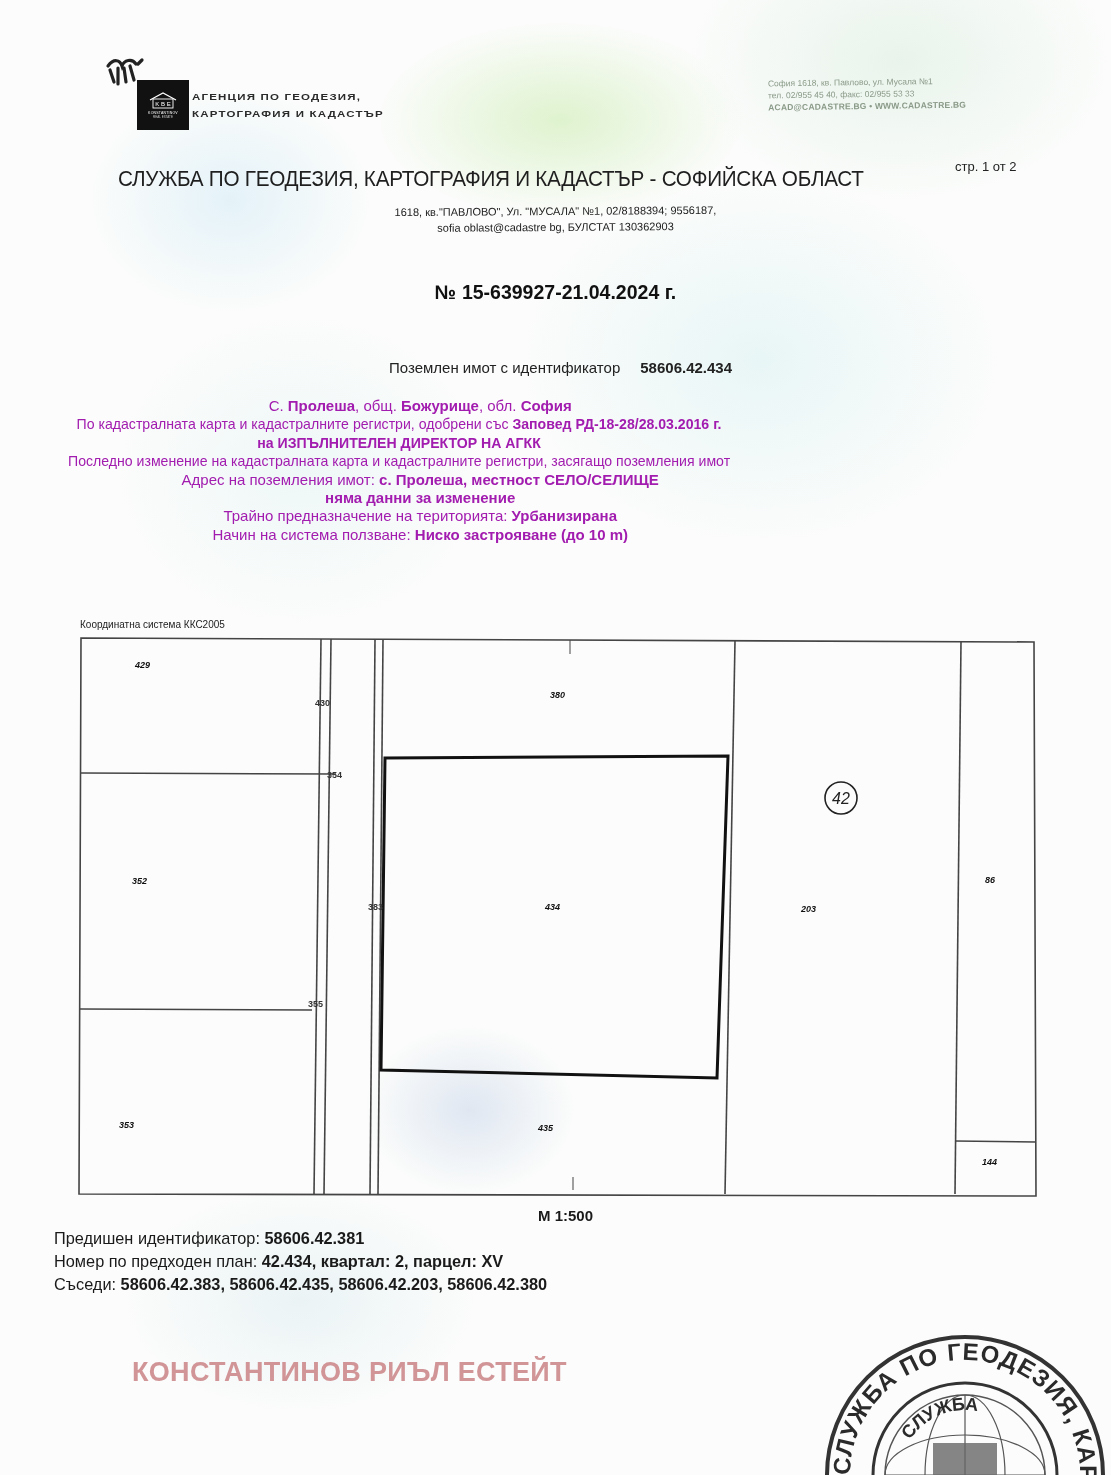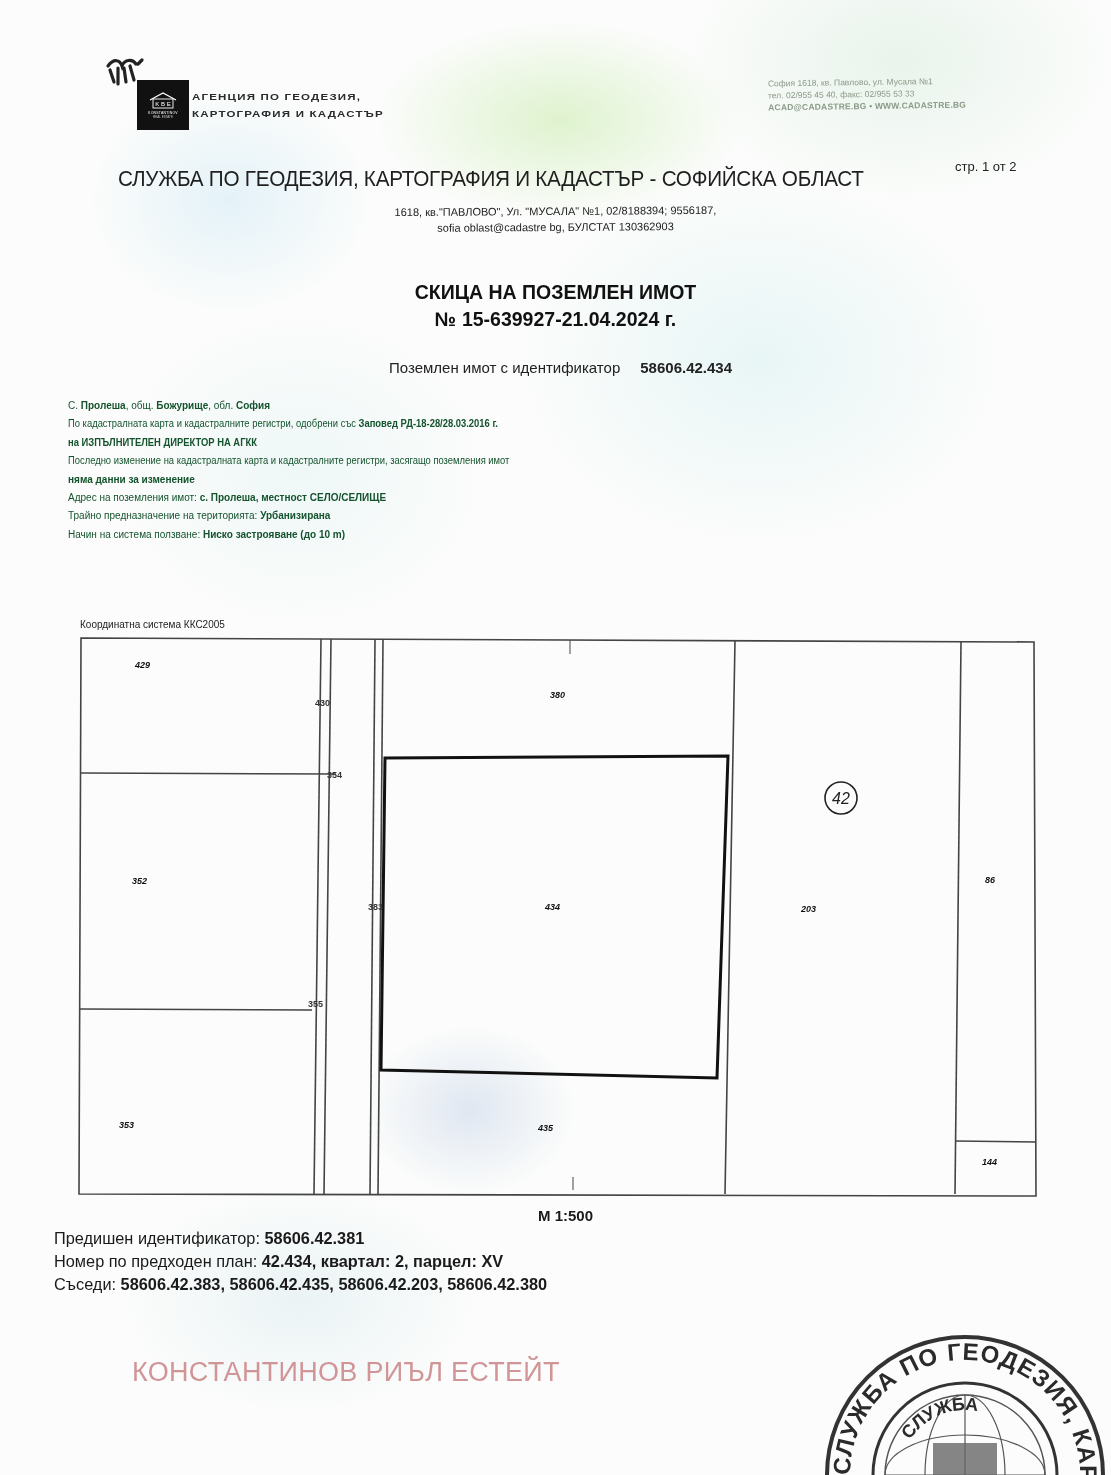--- a/index.html
+++ b/index.html
@@ -55,22 +55,23 @@
     left: 0; width: 1111px; text-align: center; top: 279px; font-weight: bold;
     font-size: 19.5px; line-height: 27px; color: #111;
   }
   .identifier-line {
     left: 0; width: 1111px; text-align: center; top: 359px; font-size: 15px; color: #222;
     padding-left: 5px;
   }
   .identifier-line b { margin-left: 20px; }
 
   .info {
-    left: 68px; top: 397px; font-size: 10px; line-height: 18.4px; color: #14532d;
+    left: 68px; top: 397px; font-size: 15px; line-height: 18.4px; color: #a21caf;
     white-space: nowrap;
+    text-align: center;
   }
   .info .row { display: block; }
   .info .row.wide { transform: scaleX(0.94); transform-origin: left top; }
 
   .coord-label { left: 80px; top: 619px; font-size: 10px; color: #222; }
 
   
   .map { left: 75px; top: 634px; width: 966px; height: 566px; }
   .map svg { width: 100%; height: 100%; overflow: visible; }
   .lbl { font-family: "Liberation Sans", sans-serif; font-weight: bold; font-style: italic; font-size: 9px; fill: #111; }
@@ -78,21 +79,21 @@
 
   .scale { left: 0; width: 1111px; text-align: center; top: 1207px; font-weight: bold; font-size: 15px; padding-left: 10px; }
 
   .footer {
     left: 54px; top: 1227px; font-size: 17px; line-height: 23px; color: #1a1a1a;
     transform: scaleX(0.96); transform-origin: left top; white-space: nowrap;
   }
   .footer b { font-weight: bold; }
 
   .watermark {
-    left: 132px; top: 1357px; font-size: 27px; font-weight: normal; color: #d19597; letter-spacing: .3px;
+    left: 132px; top: 1357px; font-size: 27px; font-weight: bold; color: #d19597; letter-spacing: .3px;
   }
   .stamp { left: 815px; top: 1325px; width: 300px; height: 300px; }
 </style>
 </head>
 <body>
 
 <div class="bg-wash"></div>
 
 <svg class="abs agency-mark" viewBox="0 0 44 32">
   <path d="M4 10 C10 2,16 4,18 10 C20 4,28 2,32 8 M6 14 L10 26 M14 12 L14 28 M20 12 L22 26 M26 10 L30 24 M34 8 L38 4" stroke="#222" stroke-width="3.2" fill="none" stroke-linecap="round"></path>
@@ -121,46 +122,45 @@
 
 <div class="abs page-num">стр. 1 от 2</div>
 
 <div class="abs service-title">СЛУЖБА ПО ГЕОДЕЗИЯ, КАРТОГРАФИЯ И КАДАСТЪР - СОФИЙСКА ОБЛАСТ</div>
 <div class="abs service-addr">
   <div>1618, кв."ПАВЛОВО", Ул. "МУСАЛА" №1, 02/8188394; 9556187,</div>
   <div>sofia oblast@cadastre bg, БУЛСТАТ 130362903</div>
 </div>
 
 <div class="abs doc-title">
-  <div>СКИЦА НА ПОЗЕМЛЕН ИМОТ</div>
   <div>№ 15-639927-21.04.2024 г.</div>
 </div>
 
 <div class="abs identifier-line">
   <span>Поземлен имот с  идентификатор</span><b>58606.42.434</b>
 </div>
 
 <div class="abs info">
   <span class="row">
     <span>С.</span>
     <b>Пролеша</b><span>, общ.</span>
     <b>Божурище</b><span>, обл.</span>
     <b>София</b>
   </span>
   <span class="row wide">
     <span>По кадастралната карта и кадастралните регистри, одобрени със</span>
     <b>Заповед РД-18-28/28.03.2016 г.</b>
   </span>
   <span class="row wide"><b>на ИЗПЪЛНИТЕЛЕН ДИРЕКТОР НА АГКК</b></span>
   <span class="row wide"><span>Последно изменение на кадастралната карта и кадастралните регистри, засягащо поземления имот</span></span>
-  <span class="row"><b>няма данни за изменение</b></span>
   <span class="row">
     <span>Адрес на поземления имот:</span>
     <b>с. Пролеша, местност СЕЛО/СЕЛИЩЕ</b>
   </span>
+  <span class="row"><b>няма данни за изменение</b></span>
   <span class="row">
     <span>Трайно предназначение на територията:</span>
     <b>Урбанизирана</b>
   </span>
   <span class="row">
     <span>Начин на система ползване:</span>
     <b>Ниско застрояване (до 10 m)</b>
   </span>
 </div>
 

